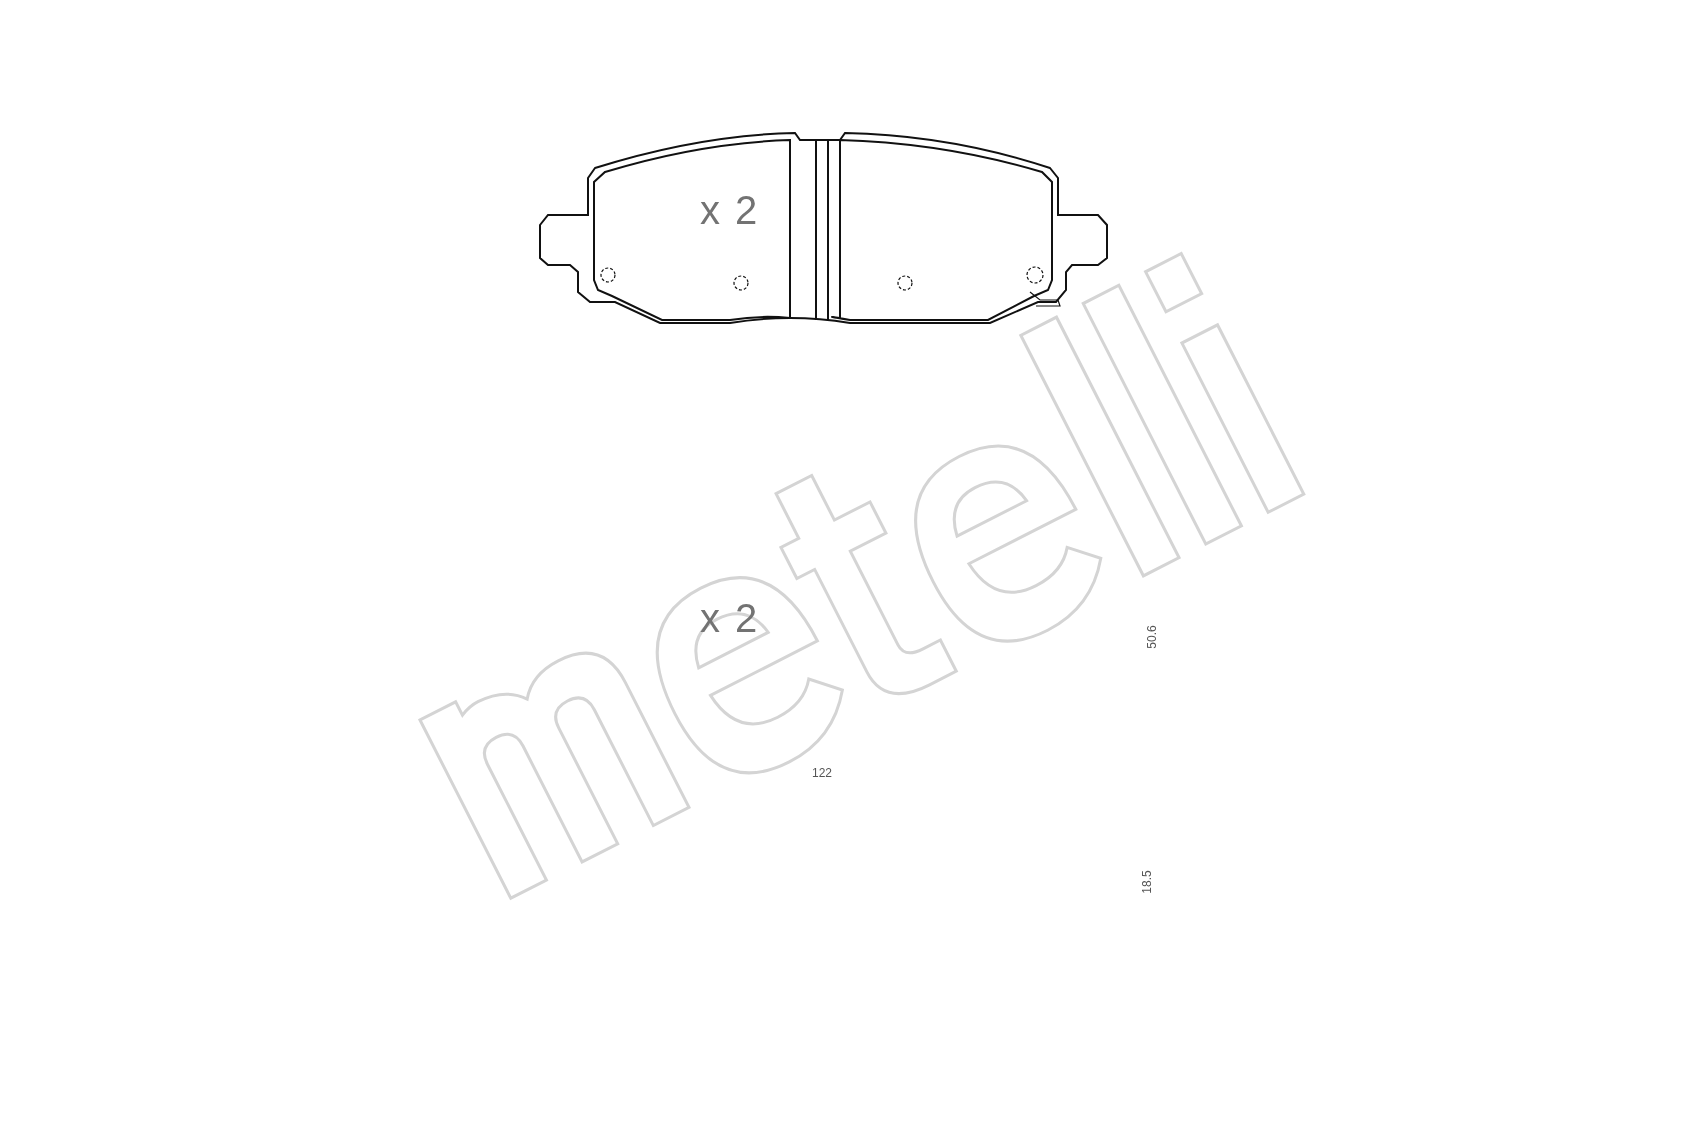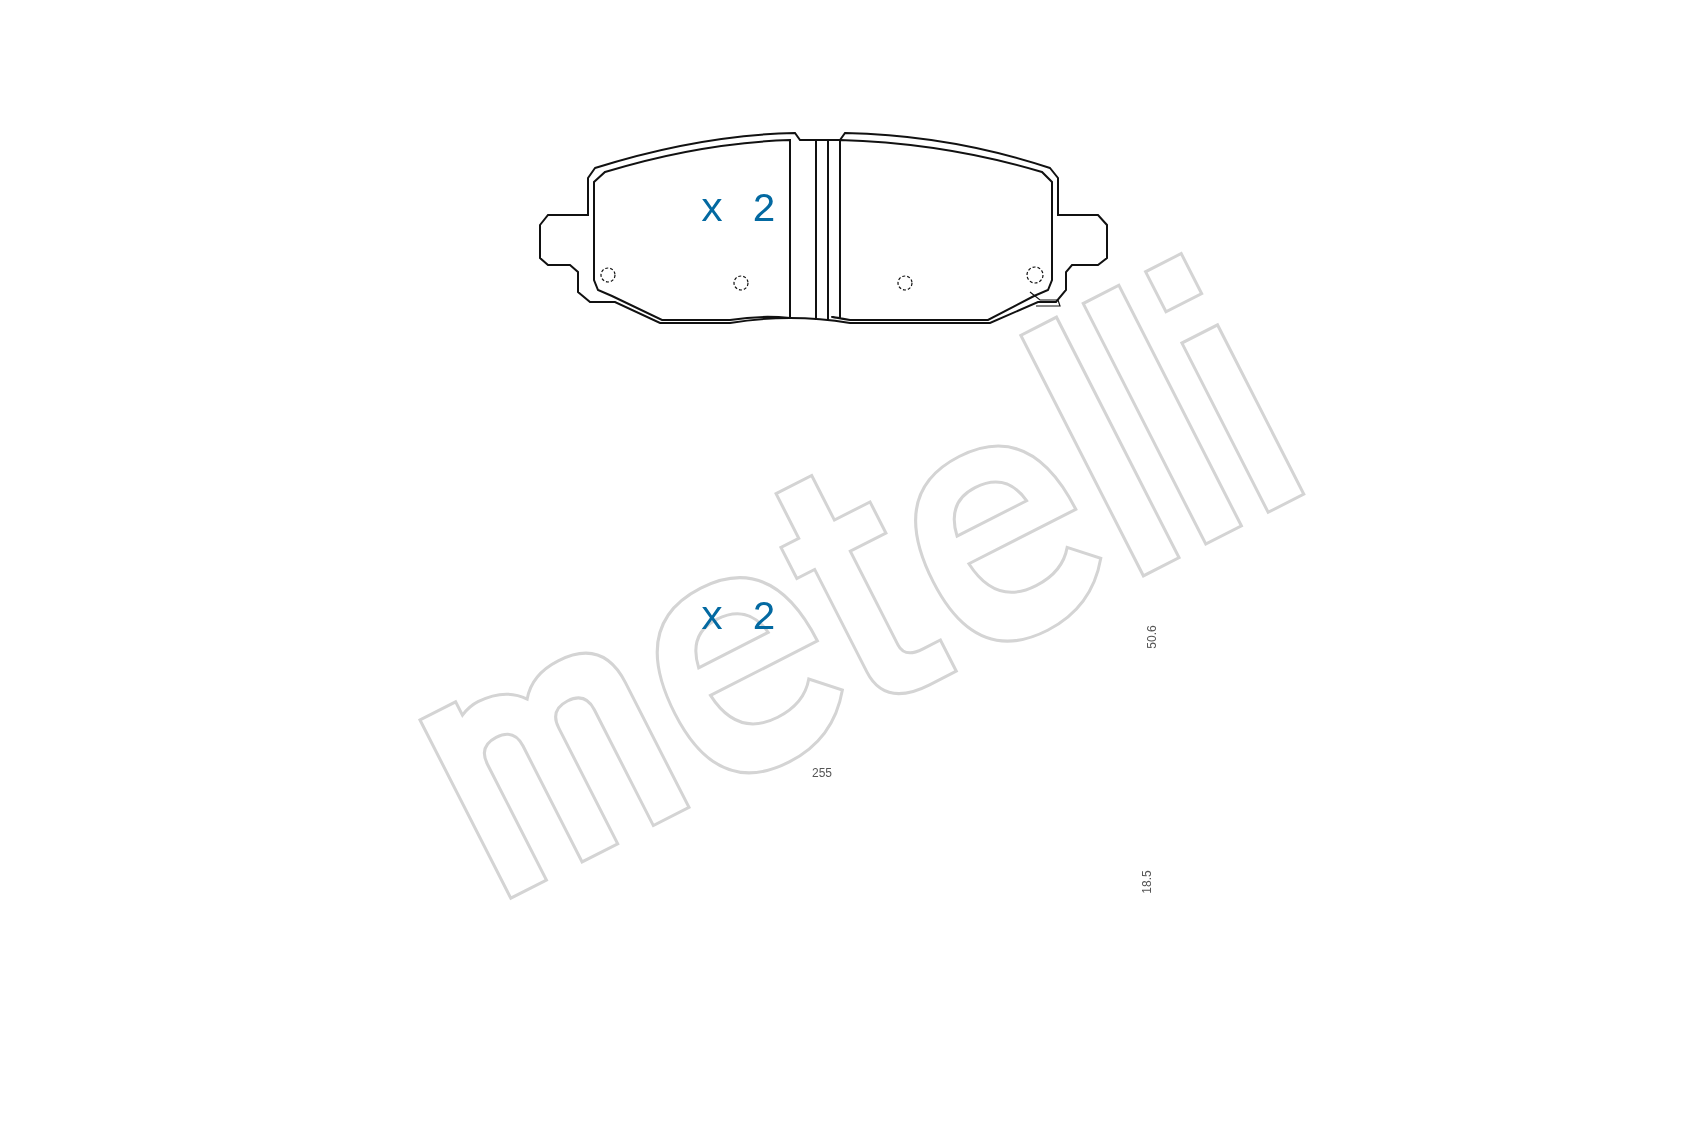--- a/index.html
+++ b/index.html
@@ -1,18 +1,18 @@
 <!DOCTYPE html>
 <html><head>
 <meta charset="utf-8">
 <style>
   html,body{margin:0;padding:0;background:#ffffff;}
   body{width:1701px;height:1134px;position:relative;overflow:hidden;font-family:"Liberation Sans",sans-serif;}
   #canvas{position:absolute;left:0;top:0;width:1701px;height:1134px;}
-  .qty{position:absolute;font-family:Liberation Mono, monospace;font-size:40px;color:#0369a1;letter-spacing:2px;}
+  .qty{position:absolute;font-family:Liberation Sans, sans-serif;font-size:40px;color:#737373;letter-spacing:2px;}
   .dim-label{position:absolute;font-family:"Liberation Sans",sans-serif;font-size:12px;color:#555;}
   .dim-vert{transform:rotate(-90deg);transform-origin:center center;}
 </style>
 </head>
 <body>
 
 
 
 <svg id="canvas" viewBox="0 0 1701 1134" xmlns="http://www.w3.org/2000/svg">
   <defs>
@@ -141,18 +141,18 @@
     <line x1="1118" y1="917" x2="1162" y2="917">
     <line x1="1156" y1="849" x2="1156" y2="915" marker-start="url(#arrow)" marker-end="url(#arrow)">
   </line></line></line></g>
 
 
 
 <div class="qty" style="left:700px;top:188px;">x 2</div>
 <div class="qty" style="left:700px;top:596px;">x 2</div>
 
 
-<div class="dim-label" style="left:812px;top:766px;">255</div>
+<div class="dim-label" style="left:812px;top:766px;">122</div>
 <div class="dim-label dim-vert" style="left:1140px;top:630px;">50.6</div>
 <div class="dim-label dim-vert" style="left:1135px;top:875px;">18.5</div>
 
 
 
 
 </body></html>

